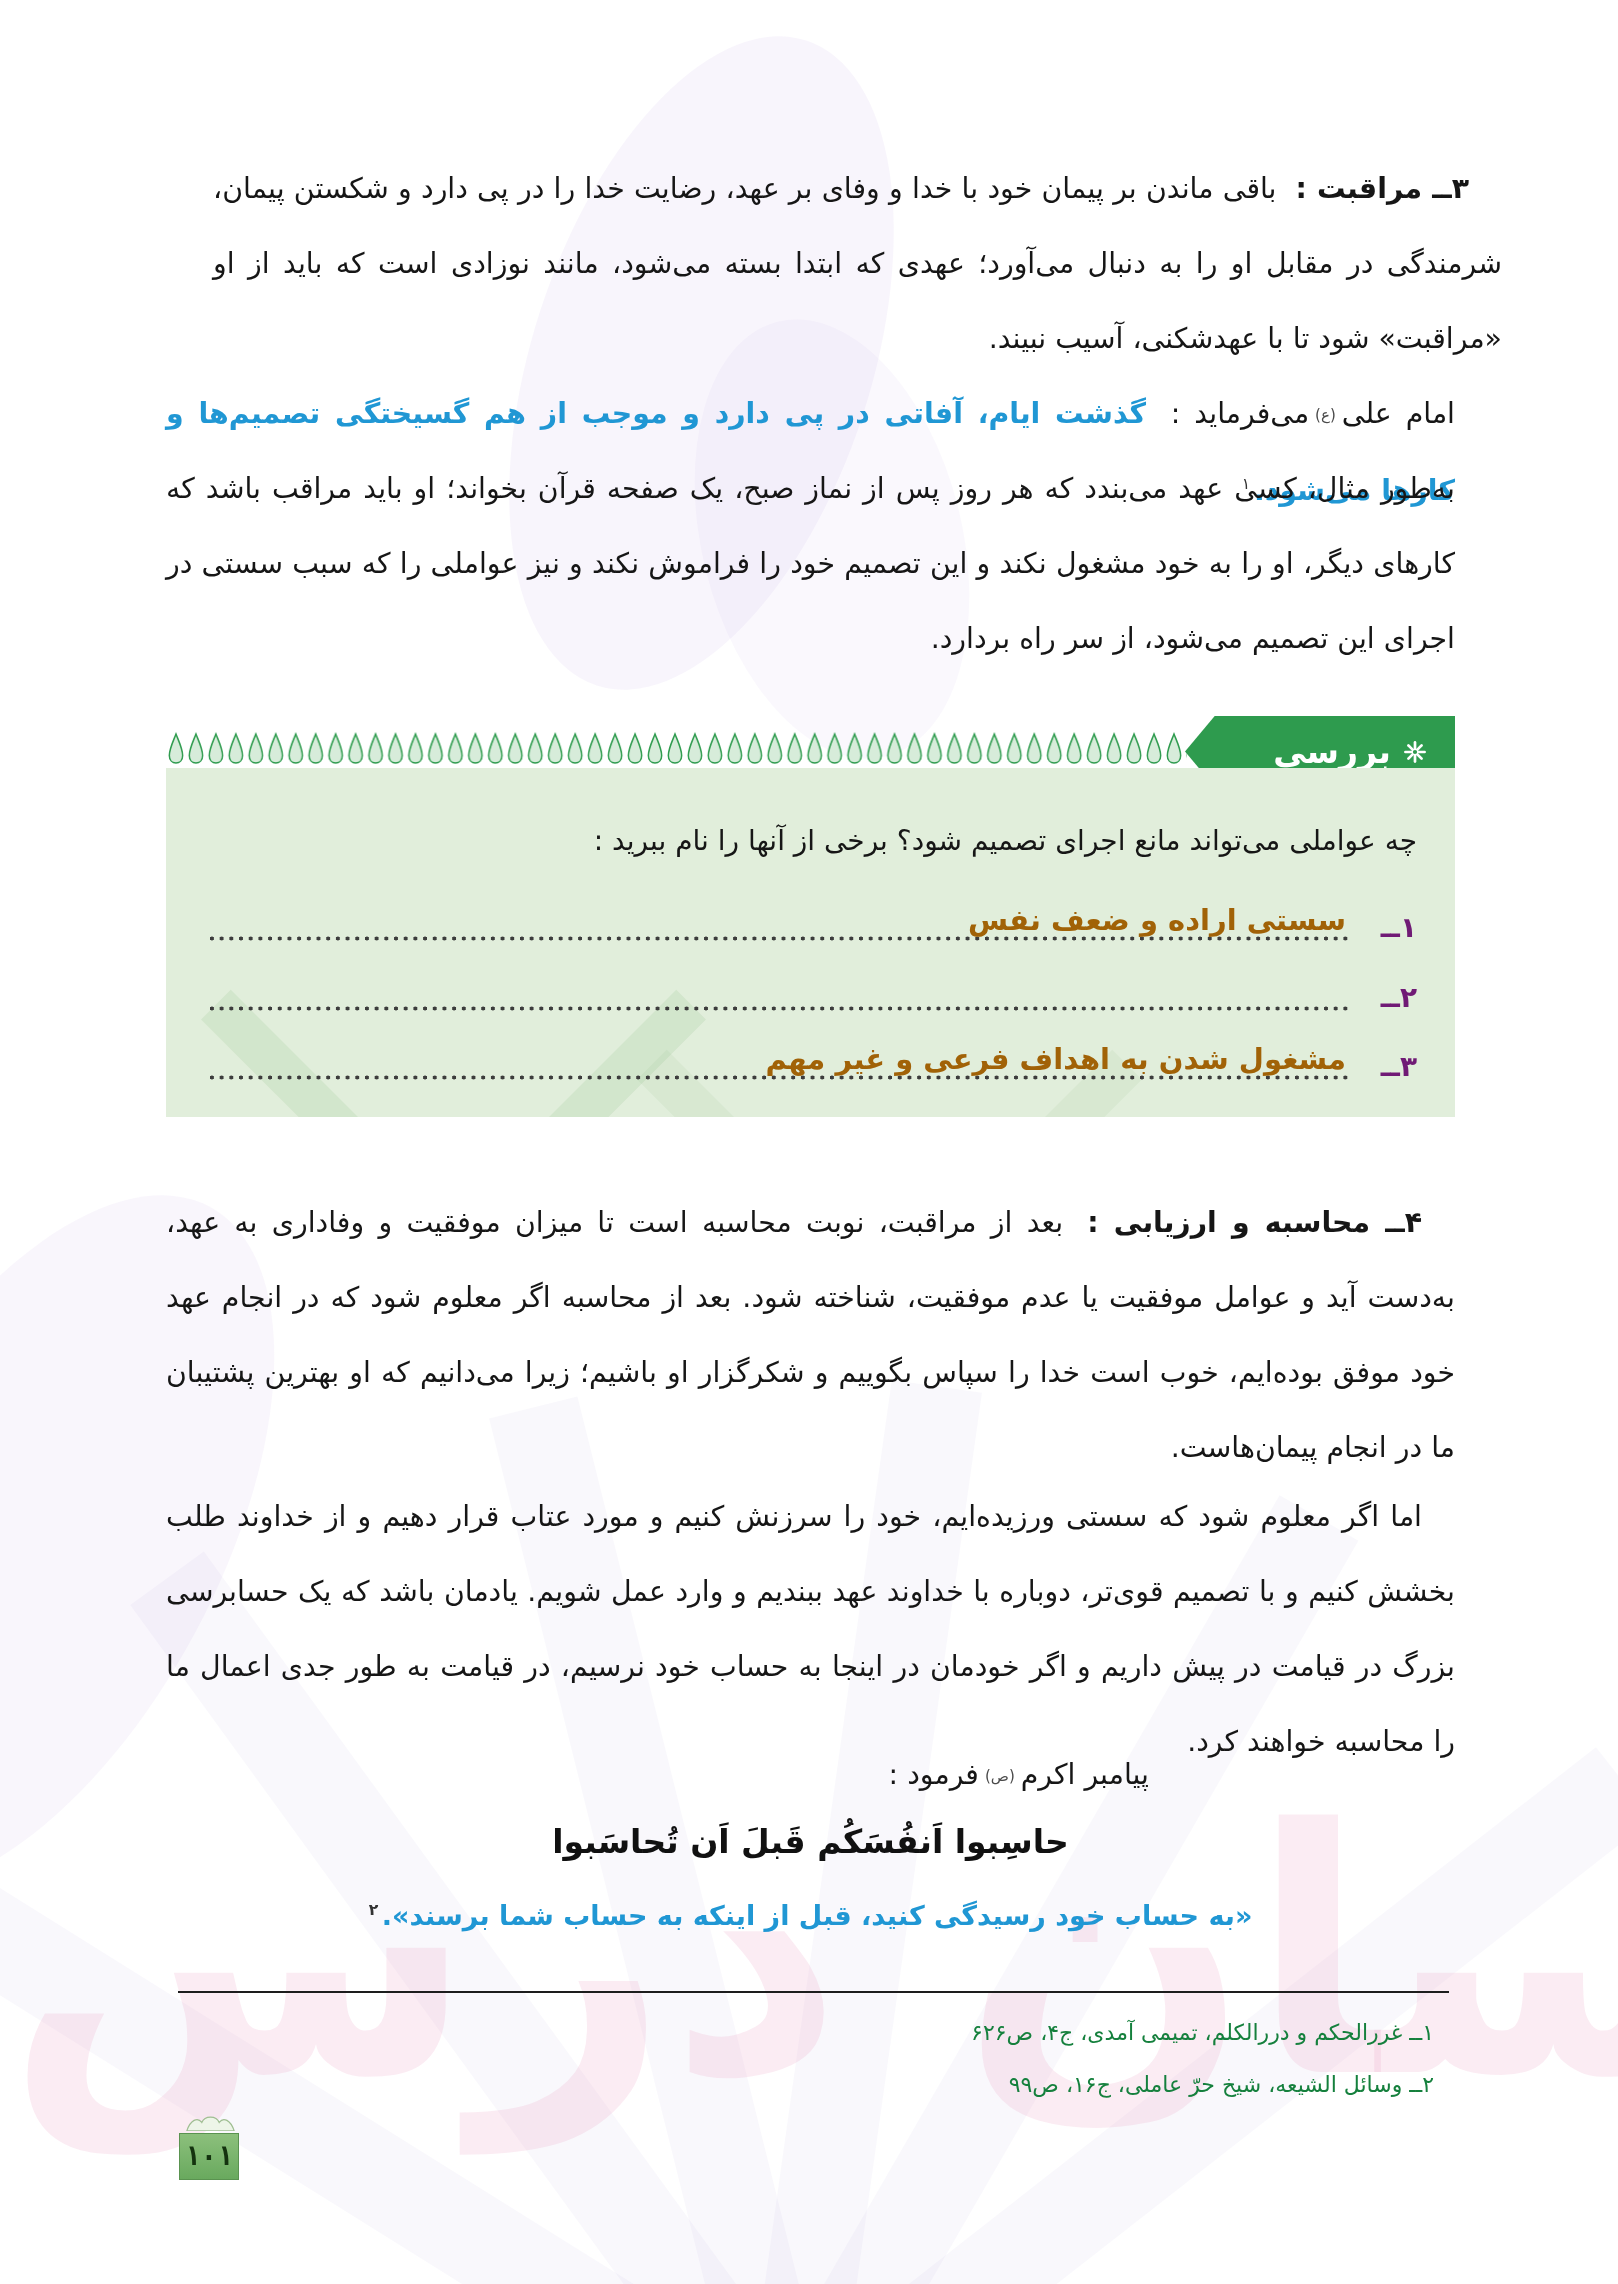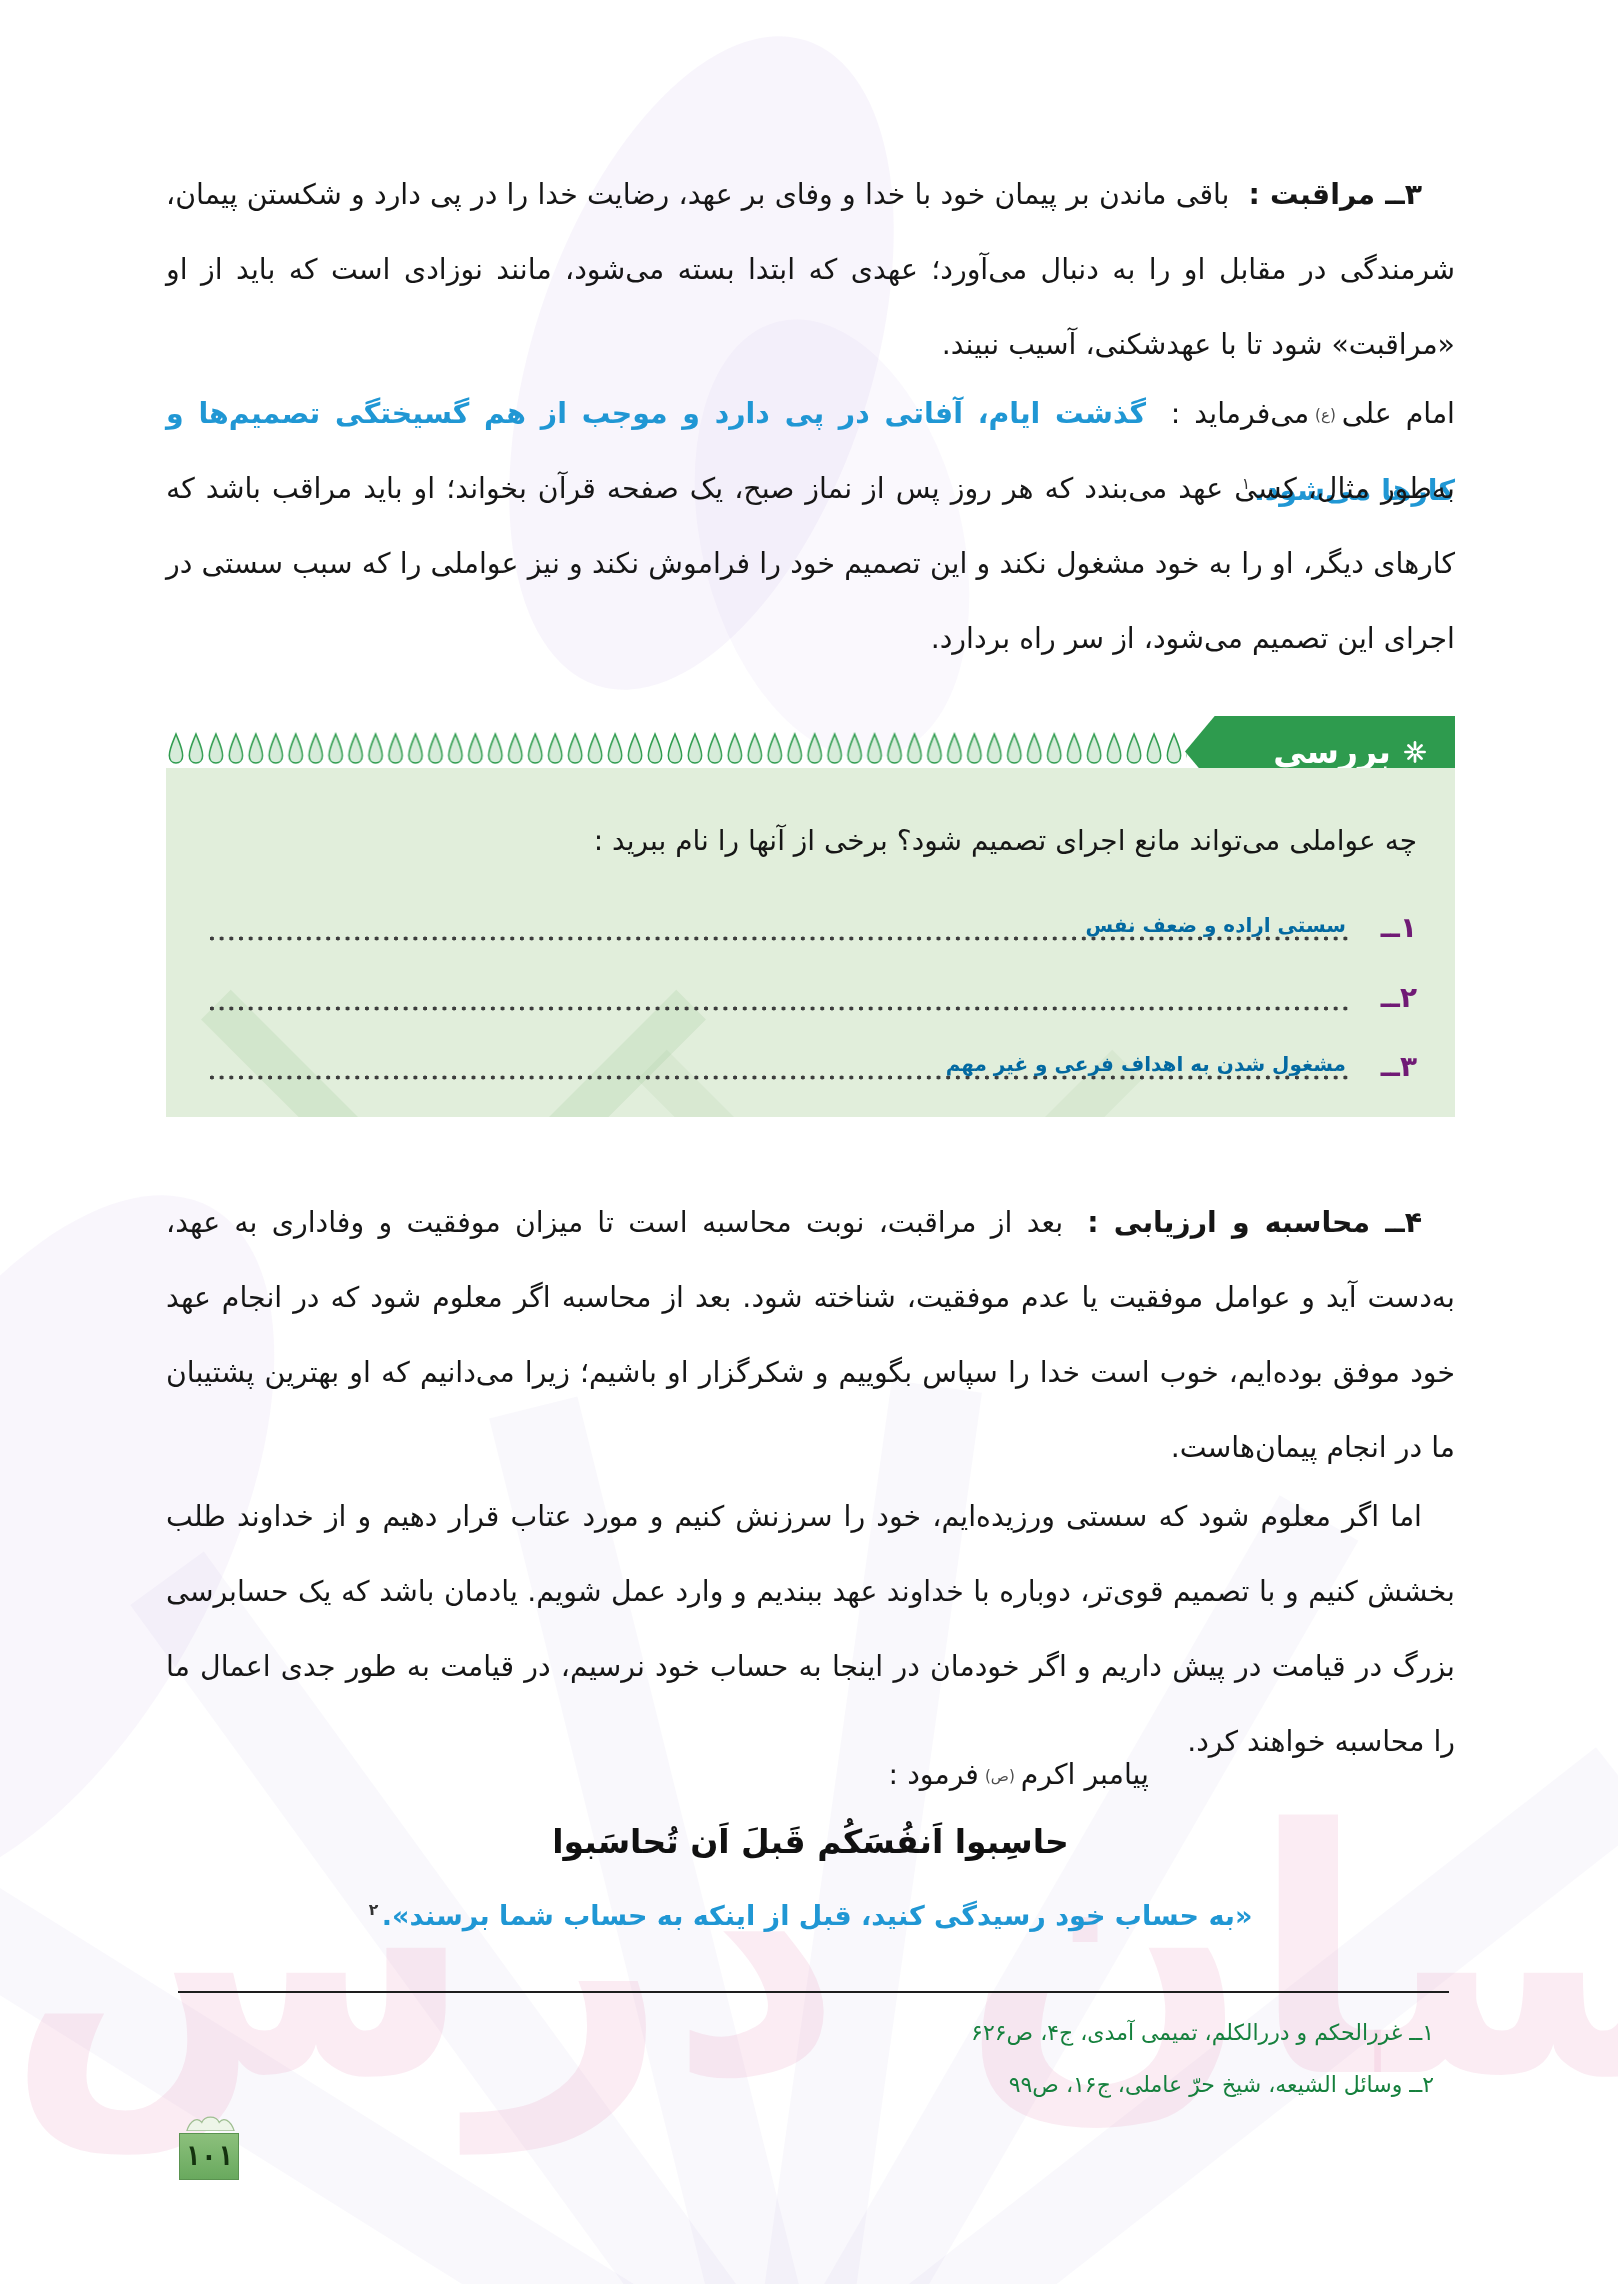--- a/index.html
+++ b/index.html
@@ -46,21 +46,21 @@
     position:absolute;top:56px;right:38px;left:38px;margin:0;
     font-size:28px;color:#161616;text-align:right;font-weight:500;
   }
   .row{position:absolute;right:38px;left:38px;height:47px;}
   .row .num{position:absolute;right:0;bottom:-2.4px;font-size:28px;font-weight:bold;color:#701a75;}
   .row .dots{
     position:absolute;right:67px;left:4.8px;bottom:0;height:7.3px;
     background-image:radial-gradient(circle,#3c3c3c 1.9px,rgba(0,0,0,0) 2.3px);
     background-size:9.7px 7.3px;background-repeat:repeat-x;background-position:right center;
   }
-  .row .answer{position:absolute;right:71px;bottom:4.8px;font-size:20px;font-weight:bold;color:#0369a1;white-space:nowrap;}
+  .row .answer{position:absolute;right:71px;bottom:4.8px;font-size:29px;font-weight:bold;color:#a16207;white-space:nowrap;}
   
   .hadith-intro{position:absolute;left:166px;width:1289px;text-align:right;padding-left:0;box-sizing:border-box;padding-right:306px;font-size:28.4px;color:#161616;margin:0;}
   .hadith-arabic{position:absolute;left:166px;width:1289px;text-align:center;font-size:33px;font-weight:bold;color:#111;letter-spacing:0.6px;margin:0;}
   .hadith-trans{position:absolute;left:166px;width:1289px;text-align:center;font-size:27px;font-weight:bold;color:#2097d4;margin:0;}
   
   .separator{position:absolute;left:178px;top:1991px;width:1271px;height:2.4px;background:#1d1d1d;}
   .footnote{position:absolute;left:172px;width:1258px;text-align:right;font-size:22px;color:#15803d;margin:4px;}
   
   .badge-wrap{position:absolute;left:182px;top:2114px;width:57px;}
   .badge{
@@ -78,21 +78,21 @@
   <div class="wm wm-leaf2"></div>
   <div class="wm wm-leaf3"></div>
   <div class="ray" style="transform:rotate(-58deg);"></div>
   <div class="ray" style="transform:rotate(-36deg);"></div>
   <div class="ray" style="transform:rotate(-14deg);"></div>
   <div class="ray" style="transform:rotate(8deg);"></div>
   <div class="ray" style="transform:rotate(30deg);"></div>
   <div class="ray" style="transform:rotate(52deg);"></div>
   <div class="wm-bigtext">آسان درس</div>
 
-  <p class="para indent" style="top:157px;">
+  <p class="para indent" style="top:151px;margin-left:47px;">
     <span class="lead">۳ــ مراقبت :</span>
     <span>باقی ماندن بر پیمان خود با خدا و وفای بر عهد، رضایت خدا را در پی دارد و شکستن پیمان، شرمندگی در مقابل او را به دنبال می‌آورد؛ عهدی که ابتدا بسته می‌شود، مانند نوزادی است که باید از او «مراقبت» شود تا با عهدشکنی، آسیب نبیند.</span>
   </p>
 
   <p class="para" style="top:376px;">
     <span>امام علی</span><span class="honorific">(ع)</span><span class="gap">می‌فرماید :</span>
     <span class="blue">گذشت ایام، آفاتی در پی دارد و موجب از هم گسیختگی تصمیم‌ها و کارها می‌شود.</span><sup class="ref">۱</sup>
   </p>
 
   <p class="para" style="top:451px;">به‌طور مثال، کسی عهد می‌بندد که هر روز پس از نماز صبح، یک صفحه قرآن بخواند؛ او باید مراقب باشد که کارهای دیگر، او را به خود مشغول نکند و این تصمیم خود را فراموش نکند و نیز عواملی را که سبب سستی در اجرای این تصمیم می‌شود، از سر راه بردارد.</p>

